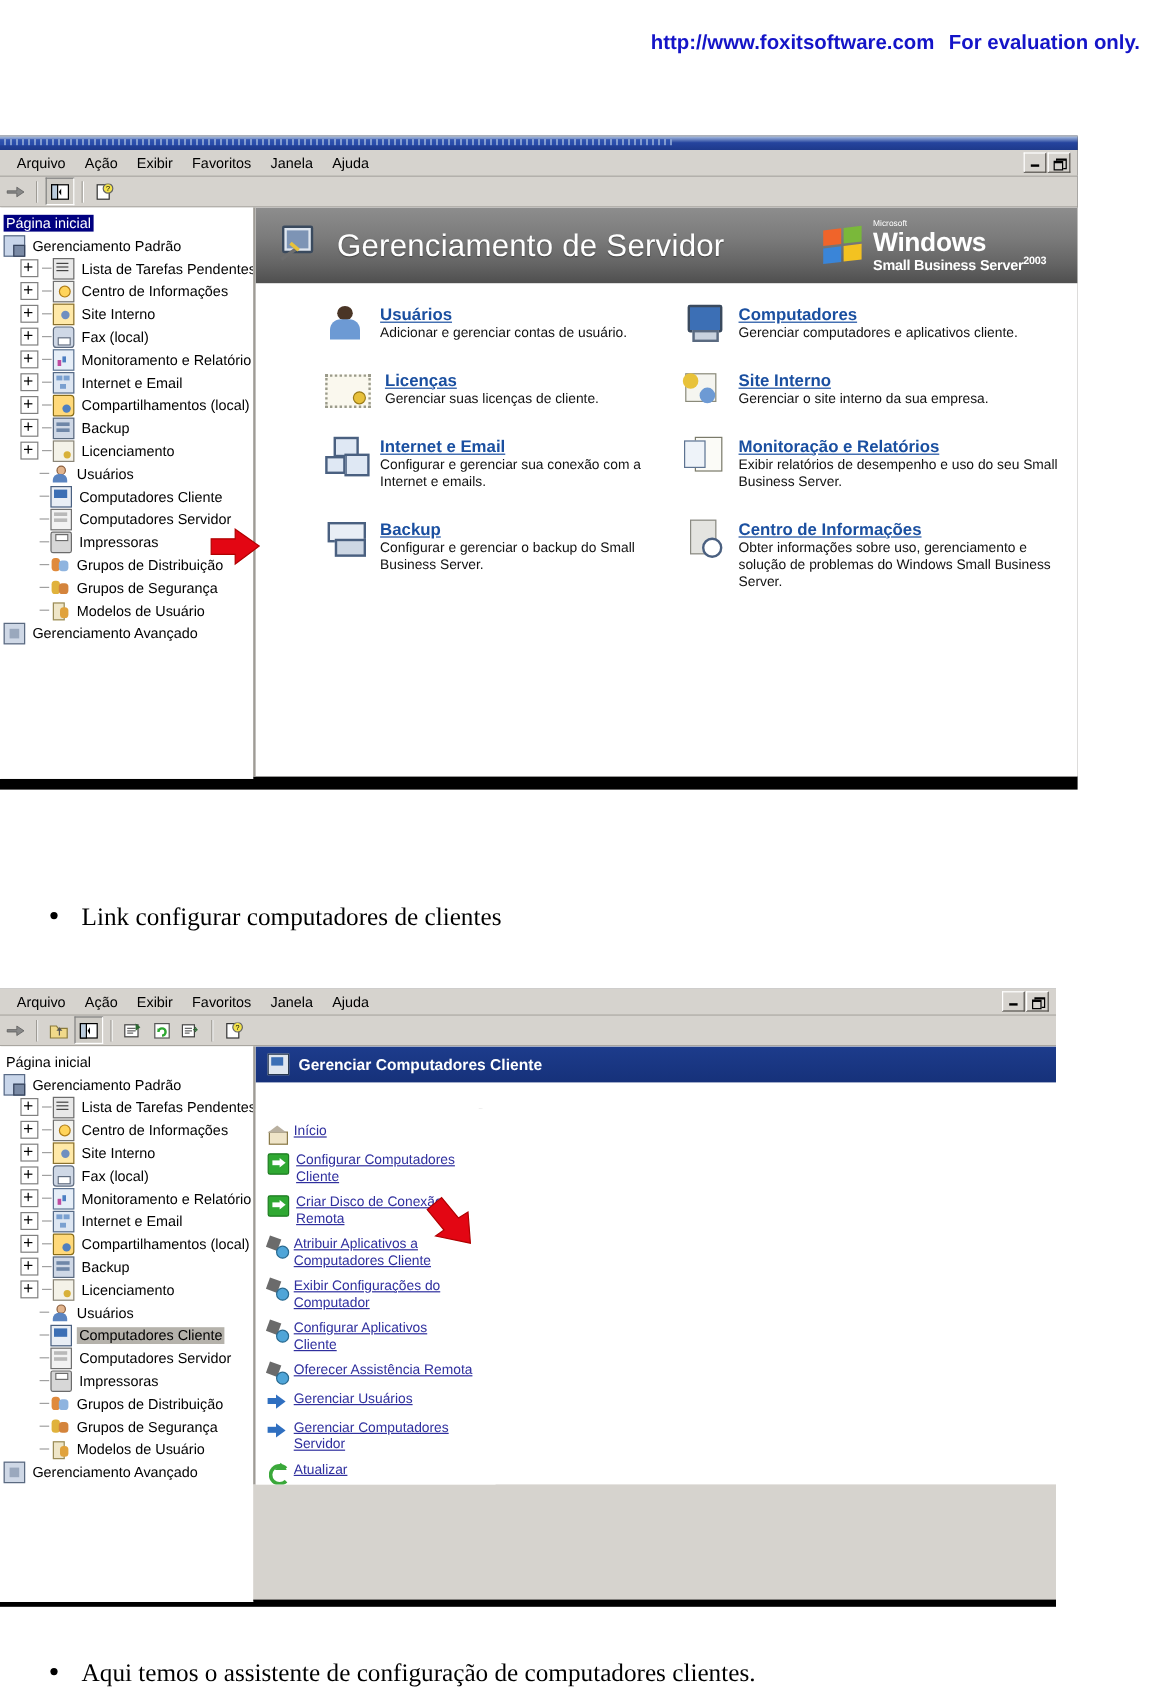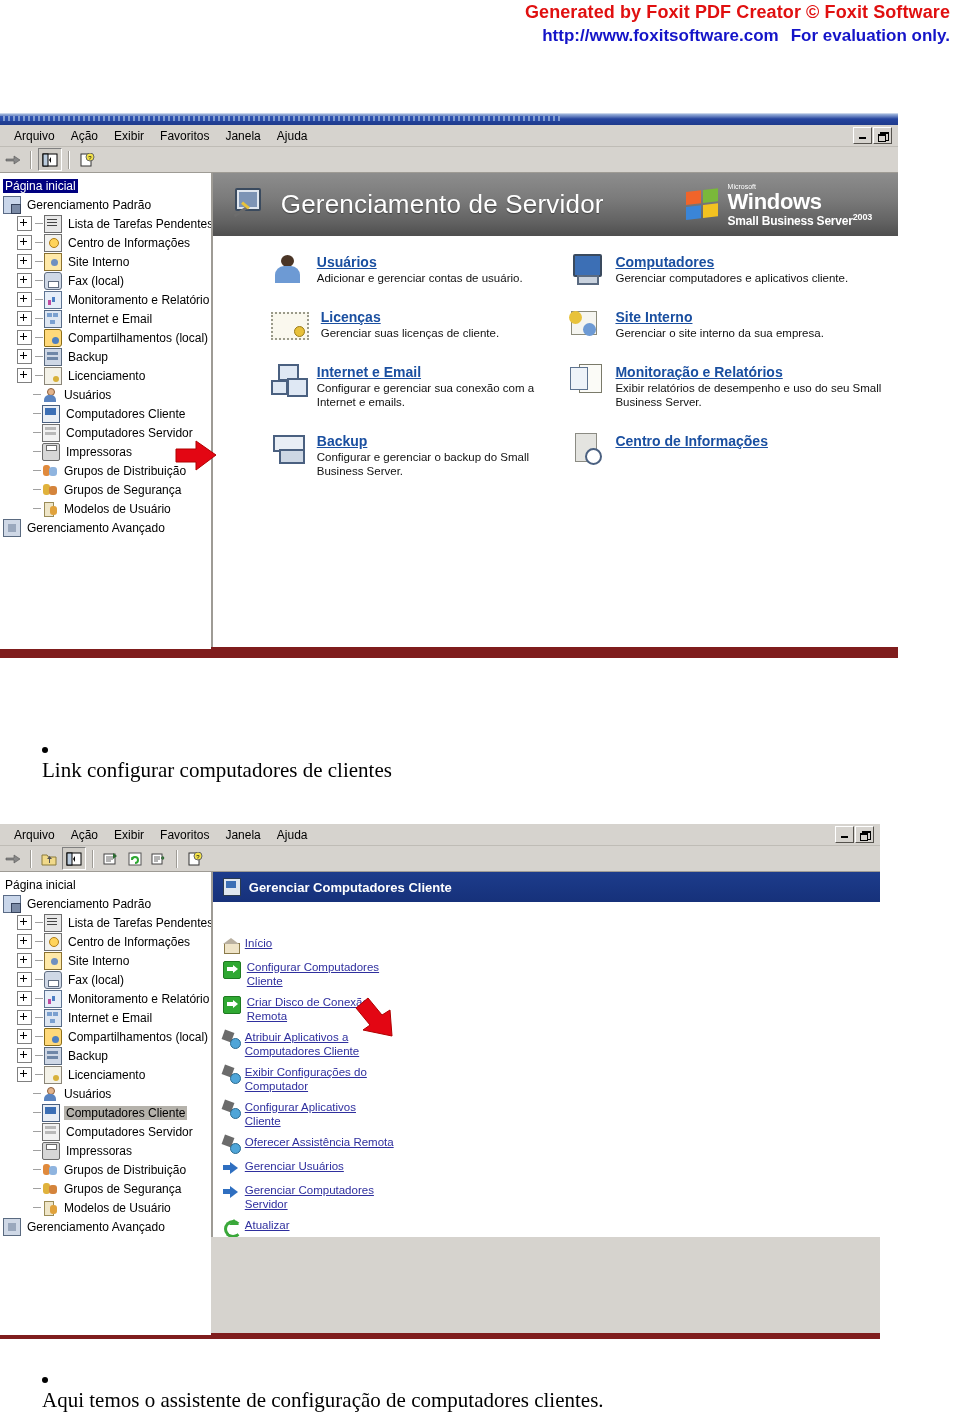--- a/index.html
+++ b/index.html
@@ -25,21 +25,21 @@
   .foxit-line2 {
     position: absolute; right: 10px; top: 26px;
     font-weight: bold; font-size: 17px; white-space: nowrap;
   }
   .foxit-url { color: #1414c8; }
   .foxit-eval { color: #1414c8; margin-left: 12px; }
 
   
   .mmc {
     position: absolute;
-    background: #7f1d1d;
+    background: #000000;
     font-size: 11px;
     color: #000;
   }
   .titlebar-sliver {
     height: 11px;
     background: linear-gradient(to bottom, #9fb6dd 0%, #25449e 45%, #1e3a8c 100%);
     border-top: 1px solid #c8d4ea;
     position: relative;
   }
   .titlebar-sliver .tb-dots {
@@ -244,21 +244,21 @@
   .ci-monit:after{content:"";position:absolute;left:1px;top:3px;width:16px;height:21px;background:#eef3f9;border:1px solid #5d7391;}
   .ci-center:before{content:"";position:absolute;left:6px;top:0px;width:20px;height:27px;background:#e4e4e0;border:1px solid #8b8b83;}
   .ci-center:after{content:"";position:absolute;left:16px;top:15px;width:13px;height:13px;border-radius:50%;background:#fff;border:2px solid #4a6080;}
 
   
   .redarrow { position: absolute; pointer-events: none; }
 
   
   .bullet-line {
     position: absolute; display: flex; align-items: baseline;
-    font-family: "Liberation Serif", serif; color:#000;flex-direction:column;
+    font-family: "Liberation Serif", serif; color:#000;
   }
   .bullet-line .dot {
     width: 6px; height: 6px; border-radius: 50%; background:#000;
     margin-right: 20px; position: relative; top: -5px; flex:0 0 6px;
   }
   .bullet-line .btext { font-size: 21px; white-space: nowrap; }
 
   
   .mmc-head2 {
     height: 30px; background: linear-gradient(to bottom,#1d3c8c 0%,#16317a 100%);
@@ -308,21 +308,20 @@
   .li-book{background:#7a3f9e;border:1px solid #4a2060;transform:skewX(-8deg);}
   .li-book:after{content:"";position:absolute;left:2px;top:2px;width:10px;height:10px;background:#c9a8dd;}
 
   .vdiv { position:absolute; left:186px; top:52px; bottom:8px; width:2px;
           background:#9e9b95; border-right:1px solid #fff;}
 </style>
 </head>
 <body>
 
 <div class="foxit-banner">
-  <div class="foxit-line1">Generated by Foxit PDF Creator © Foxit Software</div>
   <div class="foxit-line2">
     <span class="foxit-url">http://www.foxitsoftware.com</span><span class="foxit-eval">For evaluation only.</span>
   </div>
 </div>
 
 <div class="mmc" id="win1" style="left:0px; top:113px; width:898px; height:545px;">
 
   <div class="titlebar-sliver">
     <div class="tb-dots"></div>
   </div>
@@ -553,20 +552,21 @@
               <div class="card-ic ci-monit"></div>
               <div class="card-txt">
                 <a class="card-link" href="#">Monitoração e Relatórios</a>
                 <div class="card-desc">Exibir relatórios de desempenho e uso do seu Small Business Server.</div>
               </div>
             </div>
             <div class="card">
               <div class="card-ic ci-center"></div>
               <div class="card-txt">
                 <a class="card-link" href="#">Centro de Informações</a>
+                <div class="card-desc">Obter informações sobre uso, gerenciamento e solução de problemas do Windows Small Business Server.</div>
               </div>
             </div>
           </div>
       </div>
     </div>
   </div>
 
   <svg class="redarrow" style="left:170px; top:322px;" width="48" height="40" viewBox="0 0 48 40">
     <path d="M46 20 L26 6 L26 14 L6 14 L6 27 L26 27 L26 35 Z" fill="#e30613" stroke="#b00000" stroke-width="1"></path>
   </svg>

